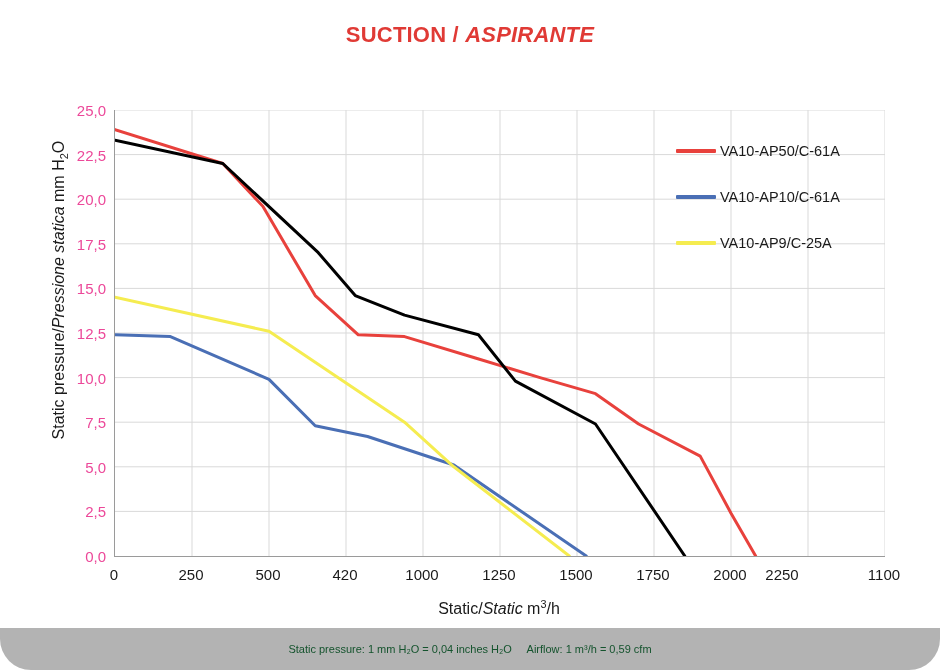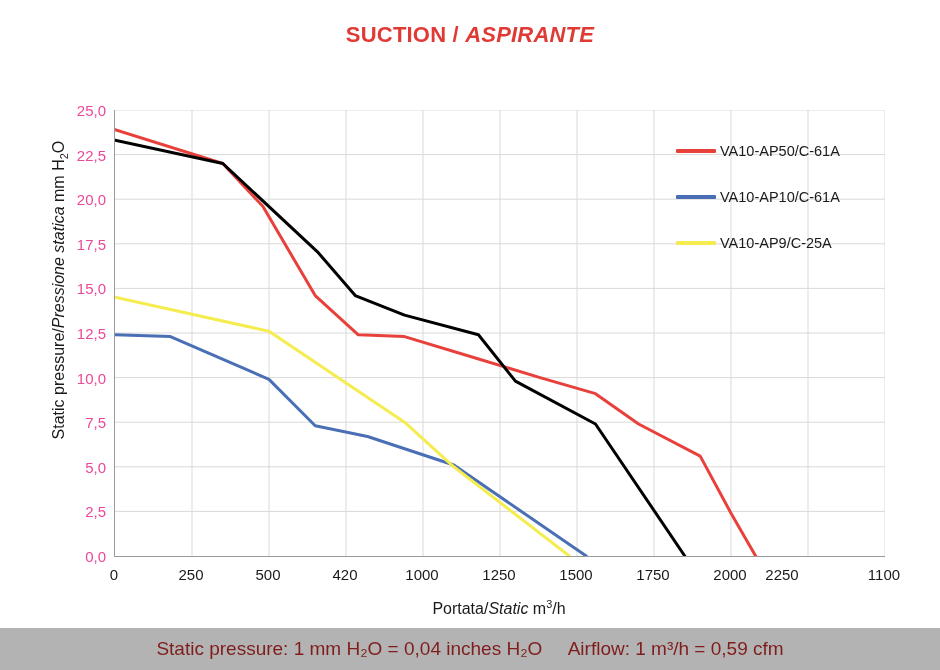--- a/index.html
+++ b/index.html
@@ -7,20 +7,21 @@
     padding: 0;
     background: #ffffff;
   }
   #page {
     position: relative;
     width: 940px;
     height: 670px;
     background: #ffffff;
     font-family: "Liberation Sans", sans-serif;
     overflow: hidden;
+    border-radius: 31px;
   }
   #chart-title {
     position: absolute;
     left: 0;
     top: 22px;
     width: 940px;
     text-align: center;
     font-size: 22px;
     font-weight: bold;
     color: #E03A35;
@@ -151,22 +152,22 @@
     left: 0;
     top: 628px;
     width: 940px;
     height: 42px;
     background: #b3b3b3;
     display: flex;
     align-items: center;
     justify-content: center;
   }
   #footer-text {
-    font-size: 19px;
-    color: #7f1d1d;
+    font-size: 11px;
+    color: #14532d;
     white-space: pre;
   }
 </style>
 </head>
 <body>
 
 <div id="page">
 
   <div id="chart-title">
     <span>SUCTION / </span><span class="it">ASPIRANTE</span>
@@ -248,21 +249,21 @@
       <div class="xtick" style="left: 616px;">2000</div>
       <div class="xtick" style="left: 668px;">2250</div>
       <div class="xtick" style="left: 770px;">1100</div>
     </div>
 
   <div id="ytitle">
     <span>Static pressure/</span><span class="it">Pressione statica</span><span> mm H</span><sub>2</sub><span>O</span>
   </div>
 
   <div id="xtitle">
-    <span>Portata/</span><span class="it">Static</span><span> m</span><sup>3</sup><span>/h</span>
+    <span>Static/</span><span class="it">Static</span><span> m</span><sup>3</sup><span>/h</span>
   </div>
 
   <div id="legend">
       <div class="legend-row">
         <span class="legend-swatch" style="background: rgb(232, 65, 60);"></span>
         <span class="legend-label">VA10-AP50/C-61A</span>
       </div>
       <div class="legend-row">
         <span class="legend-swatch" style="background: rgb(74, 111, 181);"></span>
         <span class="legend-label">VA10-AP10/C-61A</span>

